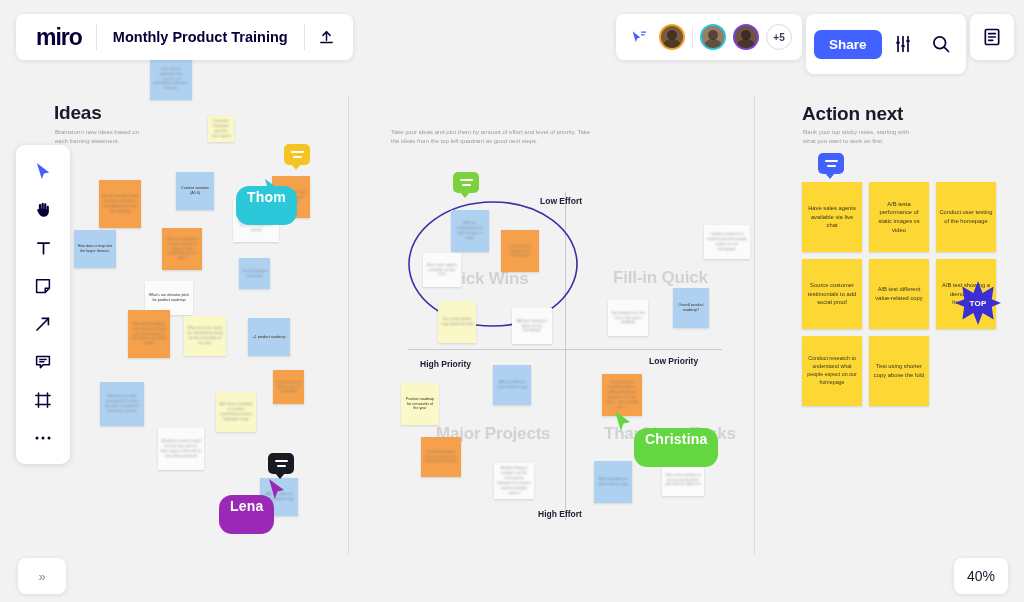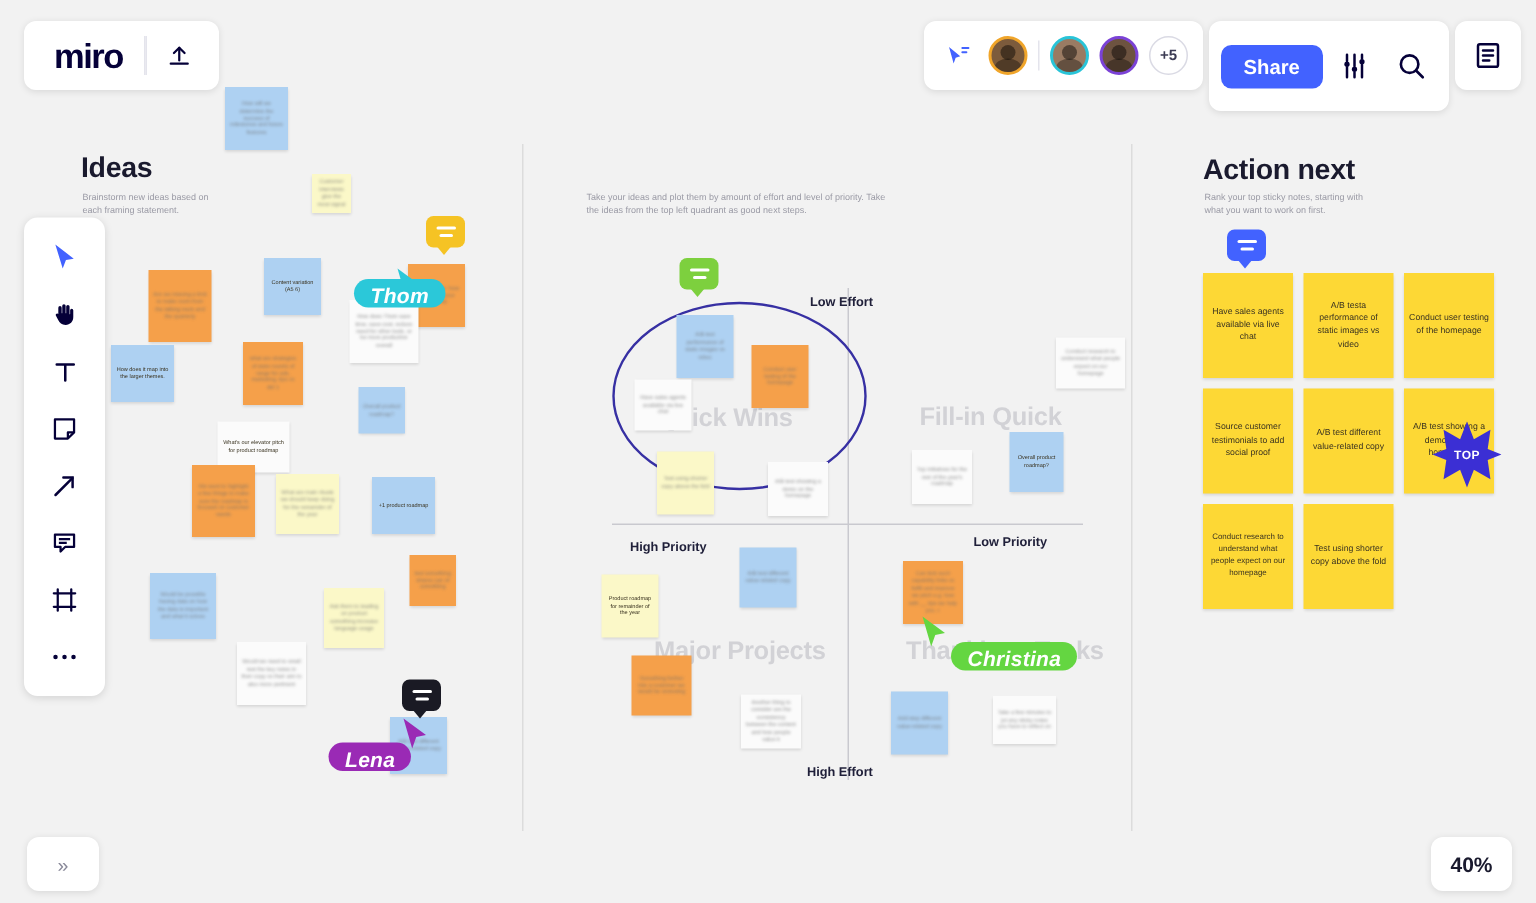--- a/index.html
+++ b/index.html
@@ -86,26 +86,25 @@
     border-right: 5px solid transparent;
     border-top: 6px solid currentColor;
   }
   .bline { width: 13px; height: 2px; border-radius: 1px; background: #fff; }
   .bline.short { width: 9px; }
 
   
   .cursor { position: absolute; }
   .cursor .name {
     position: absolute;
-    padding: 3px 11px 0;
+    padding: 3px 11px 20px;
     border-radius: 13px;
     color: #fff; font-size: 14px; font-weight: bold;
     white-space: nowrap;
     letter-spacing: .2px;
-    font-style: italic;
   }
 
   
   #top-badge {
     position: absolute; left: 978px; top: 303px;
     width: 46px; height: 46px;
     transform: translate(-50%,-50%);
   }
   #top-badge .txt {
     position: absolute; inset: 0;
@@ -202,21 +201,21 @@
     box-shadow: 0 1px 5px rgba(0,0,0,0.10);
     display: flex; align-items: center; justify-content: center;
     color: #8a8a9a; font-size: 13px; cursor: pointer;
   }
   #zoom-box {
     position: absolute; right: 16px; top: 558px;
     min-width: 54px; height: 36px;
     background: #fff; border-radius: 8px;
     box-shadow: 0 1px 5px rgba(0,0,0,0.10);
     display: flex; align-items: center; justify-content: center;
-    color: #1a1a2e; font-size: 14px; font-weight: bold; cursor: pointer;
+    color: #1a1a2e; font-size: 14px; font-weight: normal; cursor: pointer;
   }
 </style>
 </head>
 <body>
 
 <div id="app">
 
   <div id="canvas">
 
     <div class="divider" style="left:348px; top:96px; height:458px;"></div>
@@ -420,20 +419,21 @@
             <path d="M3 1l15 11-6.5 1.4L8.8 21z" fill="#64d641"></path>
           </svg>
           <div class="name" style="left: 634px; top: 428px; background: rgb(100, 214, 65);">Christina</div>
         </div>
       </div>
   </div>
 
   <div class="bar" id="hdr-left">
     <div id="logo">miro</div>
     <div class="vsep"></div>
+    <div id="board-title">Monthly Product Training</div>
     <div class="vsep"></div>
     <div id="upload-btn">
       <svg width="17" height="17" viewBox="0 0 24 24" fill="none" stroke="#050038" stroke-width="2.1" stroke-linecap="round" stroke-linejoin="round">
         <path d="M12 16V4"></path>
           <path d="M7 9l5-5 5 5"></path>
           <path d="M4 19h16"></path>
       </svg>
     </div>
   </div>
 

